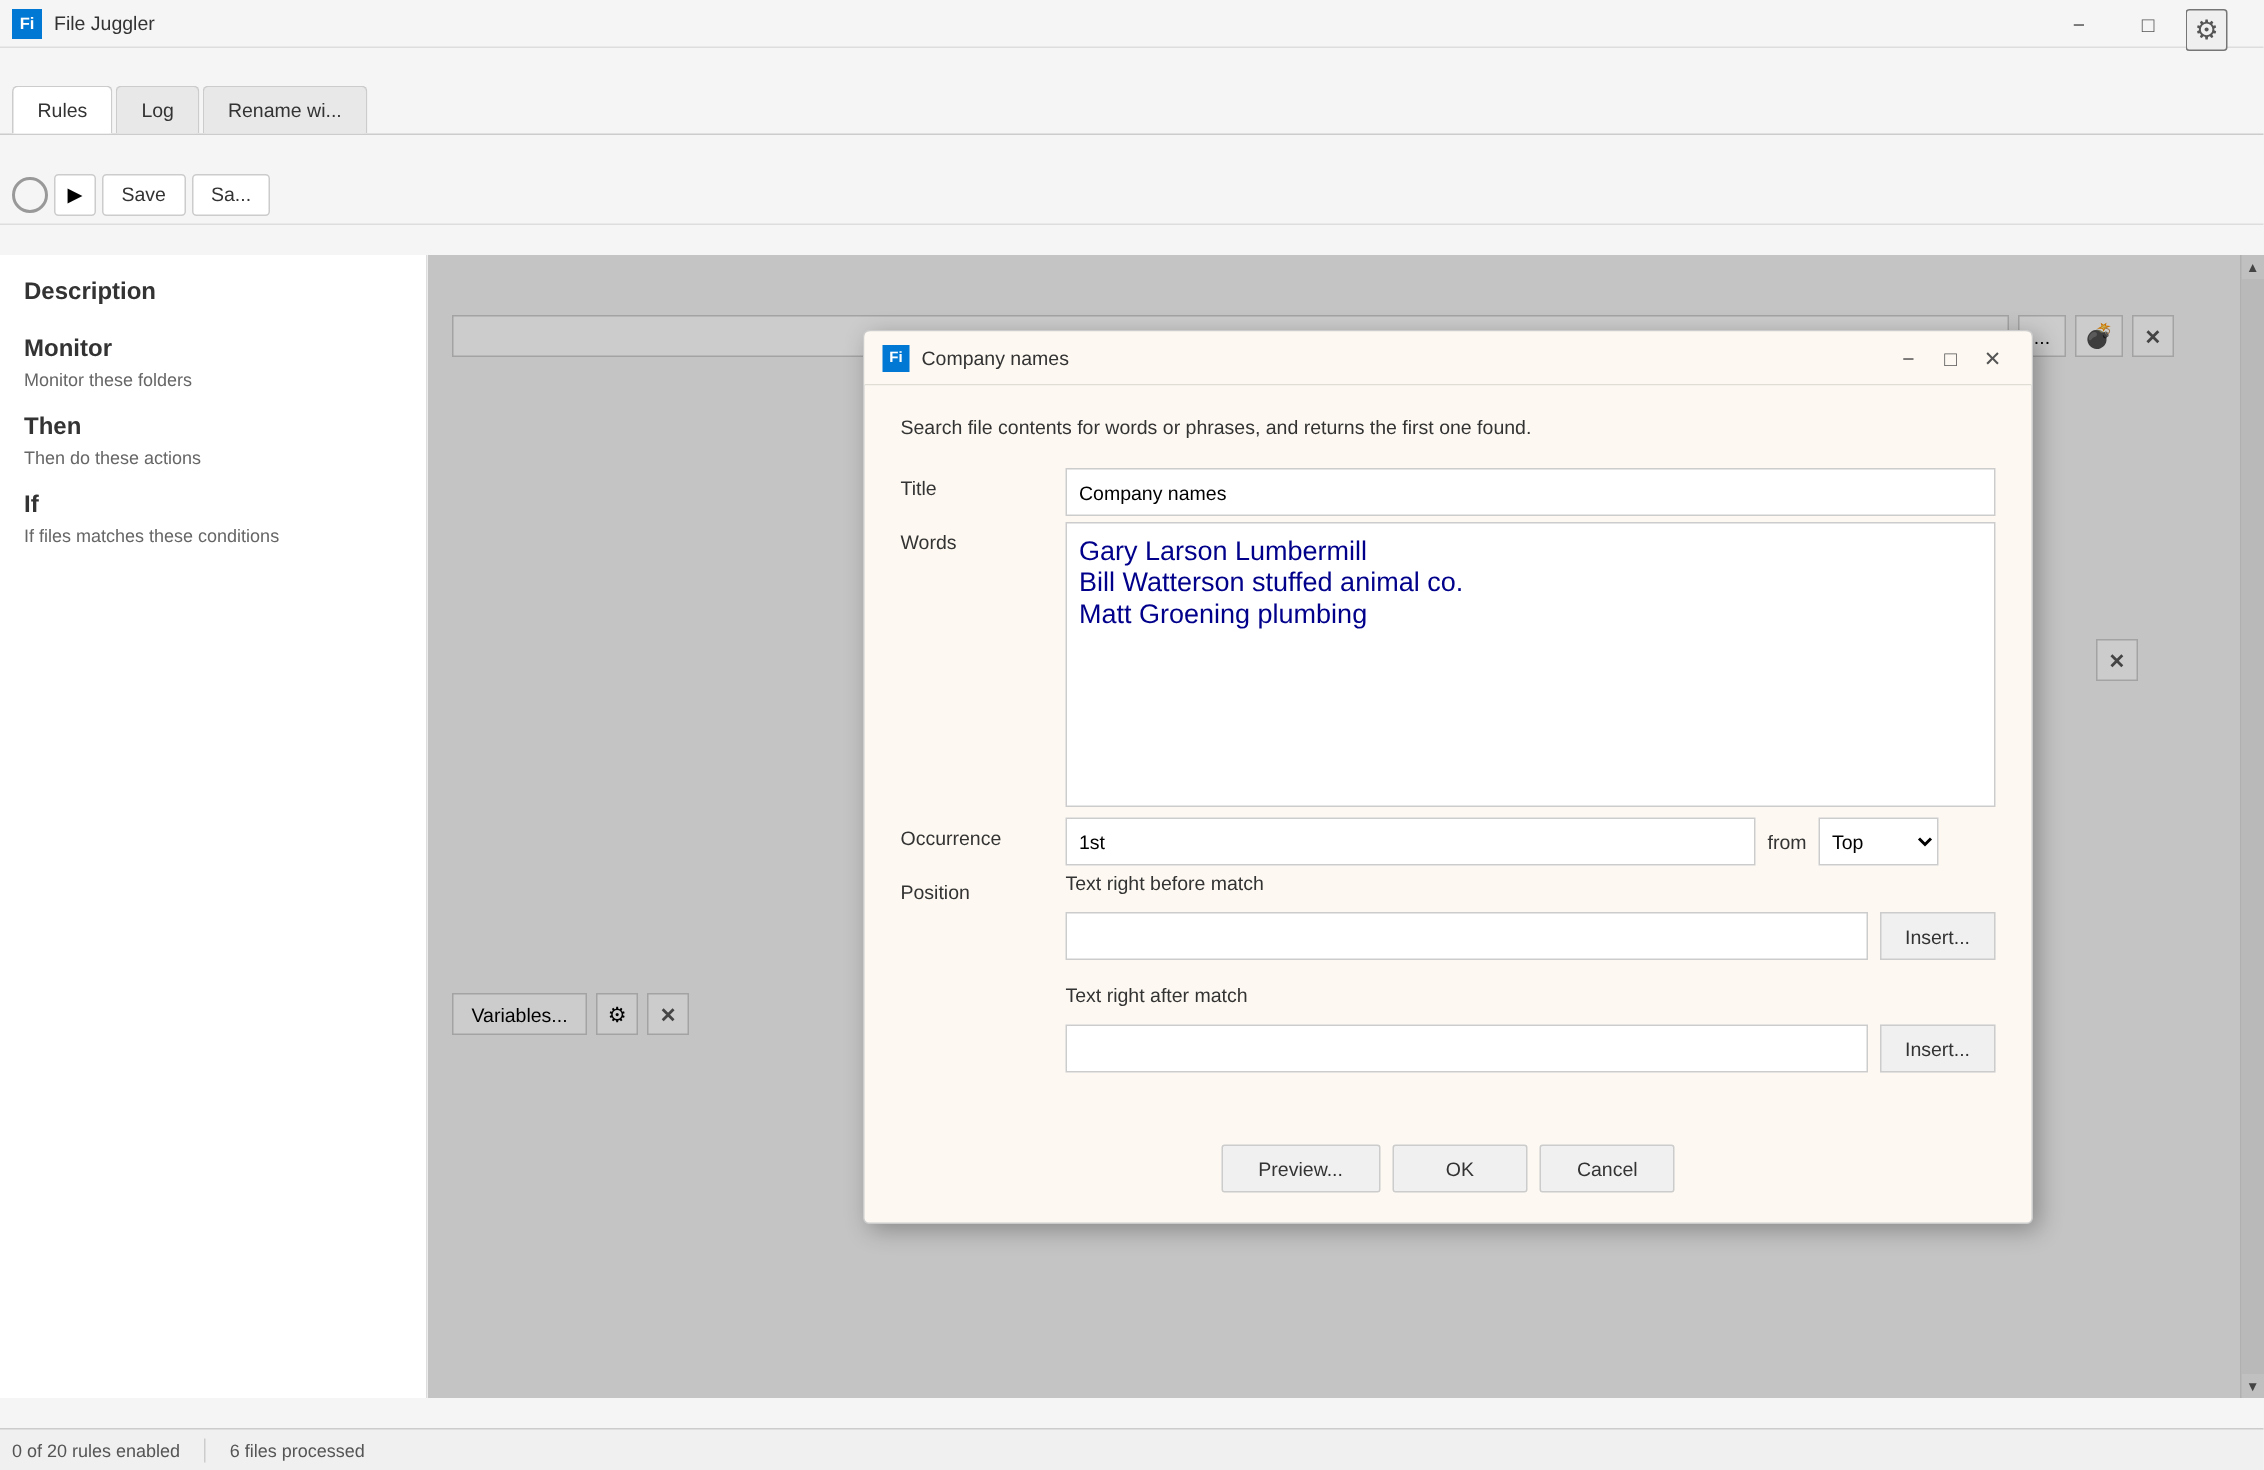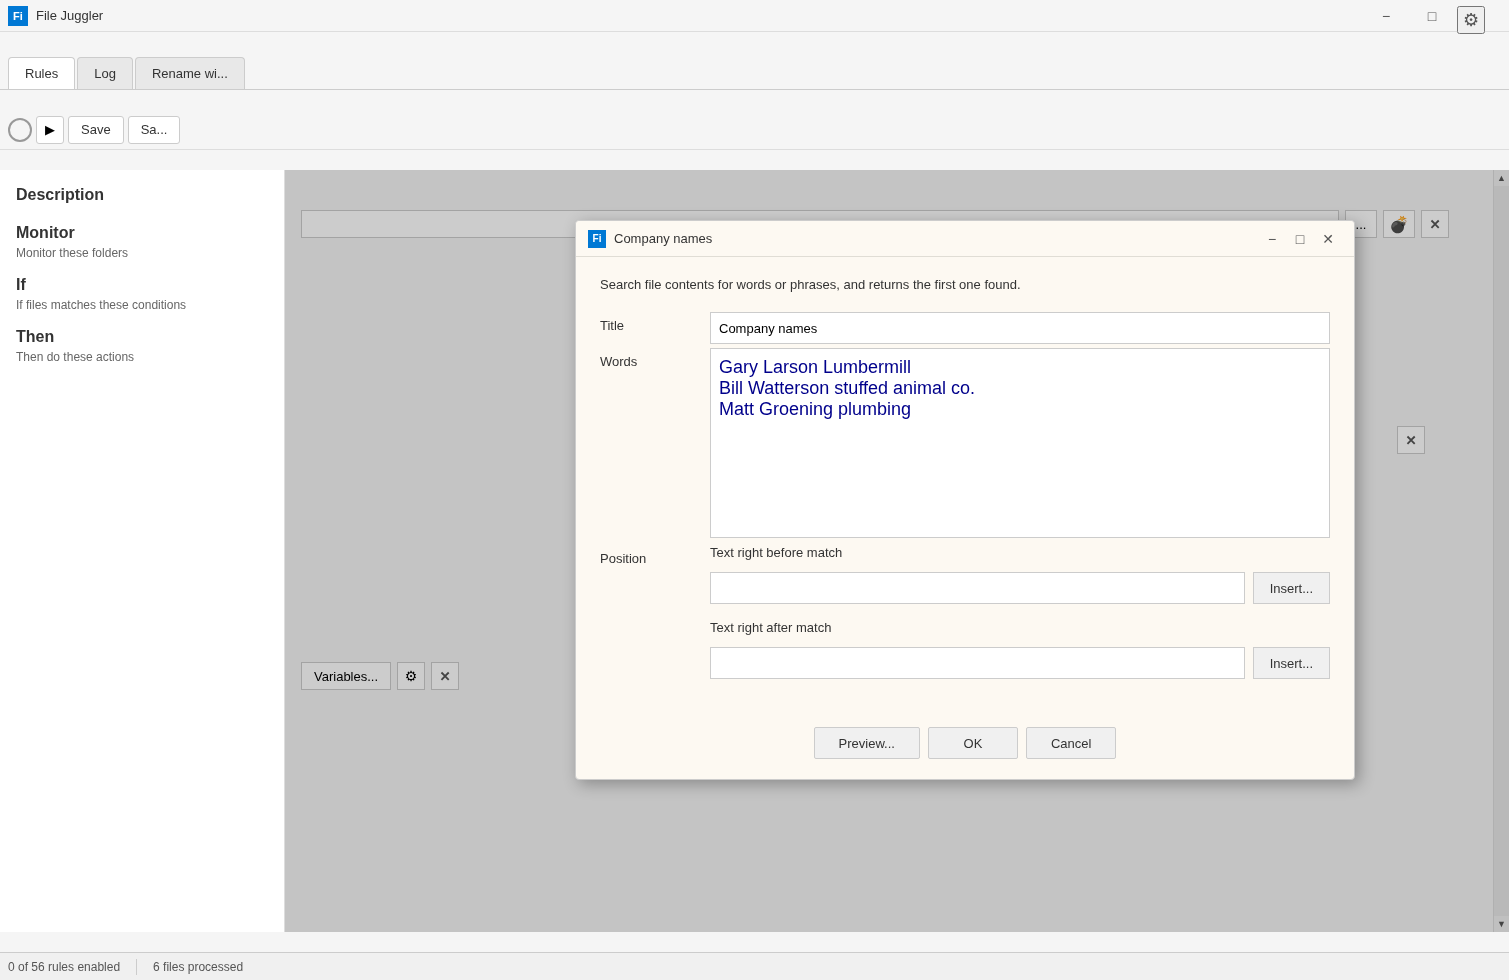--- a/index.html
+++ b/index.html
@@ -510,26 +510,26 @@
 
     <div class="sidebar">
       <div class="sidebar-section">
         <h3>Description</h3>
       </div>
       <div class="sidebar-section">
         <h3>Monitor</h3>
         <p>Monitor these folders</p>
       </div>
       <div class="sidebar-section">
+        <h3>Then</h3>
+        <p>Then do these actions</p>
+      </div>
+      <div class="sidebar-section">
         <h3>If</h3>
         <p>If files matches these conditions</p>
-      </div>
-      <div class="sidebar-section">
-        <h3>Then</h3>
-        <p>Then do these actions</p>
       </div>
     </div>
 
     <div class="right-panel">
       <div style="position:absolute; right:0; top:0; width:16px; height:100%; background:#f0f0f0; border-left:1px solid #ddd; display:flex; flex-direction:column; align-items:center; z-index:1;">
         <div style="width:16px;height:16px;display:flex;align-items:center;justify-content:center;font-size:9px;color:#555;cursor:pointer;">▲</div>
         <div style="flex:1;width:16px;background:#e8e8e8;"></div>
         <div style="width:16px;height:16px;display:flex;align-items:center;justify-content:center;font-size:9px;color:#555;cursor:pointer;">▼</div>
       </div>
 
@@ -586,20 +586,33 @@
 
             <div class="form-row">
               <span class="form-label">Words</span>
               <div class="form-control">
                 <textarea class="form-textarea" style="color: rgb(0, 0, 139);">Gary Larson Lumbermill
 Bill Watterson stuffed animal co.
 Matt Groening plumbing</textarea>
               </div>
             </div>
 
+            <div class="form-row">
+              <span class="form-label">Occurrence</span>
+              <div class="form-control">
+                <div class="occurrence-row">
+                  <input class="occurrence-input" type="text" value="1st" style="">
+                  <span class="from-label">from</span>
+                  <select class="occurrence-select">
+                    <option>Top</option>
+                    <option>Bottom</option>
+                  </select>
+                </div>
+              </div>
+            </div>
 
             <div class="form-row">
               <span class="form-label">Position</span>
               <div class="form-control">
                 <div class="position-section">
                   <p class="position-label-text">Text right before match</p>
                   <div class="position-input-row">
                     <input class="position-input" type="text" value="" style="">
                     <button class="insert-btn">Insert...</button>
                   </div>
@@ -620,18 +633,18 @@
           </div>
 
         </div>
       </div>
 
     </div>
 
   </div>
 
   <div class="status-bar">
-    <span>0 of 56 rules enabled</span>
+    <span>0 of 20 rules enabled</span>
     <div class="status-divider"></div>
     <span>6 files processed</span>
   </div>
 
 </div>
 
 </body></html>

